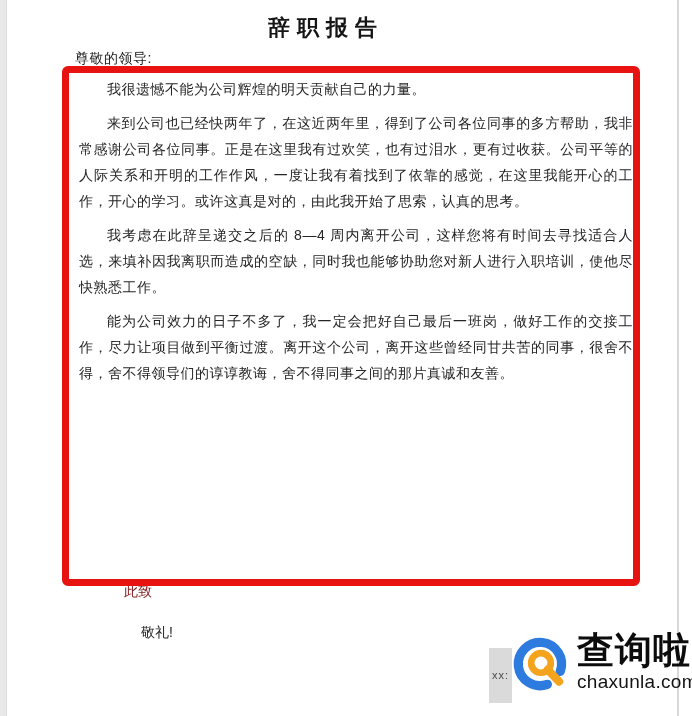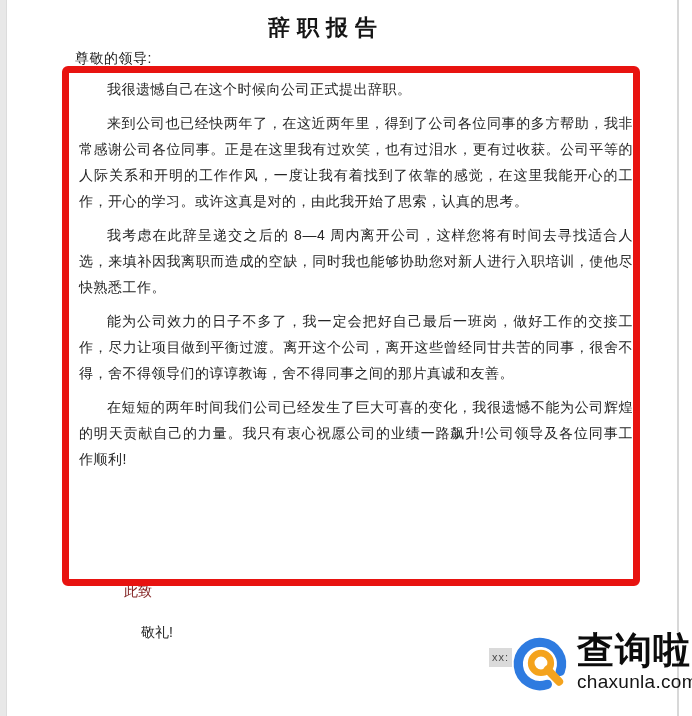--- a/index.html
+++ b/index.html
@@ -40,21 +40,21 @@
     position:absolute;left:124px;top:583px;z-index:1;
     font-size:14px;color:#7f1d1d;
   }
   .closing-jingli{
     position:absolute;left:141px;top:612px;z-index:1;
     font-size:14px;color:#252525;margin-top:12px;
   }
   .sig-chip{
     position:absolute;left:489px;top:648px;z-index:4;
     background:#dadada;color:#4a4a4a;font-size:11px;line-height:1;
-    padding:4px 3px;letter-spacing:1px;
+    padding:22px 3px;letter-spacing:1px;
   }
   .watermark{
     position:absolute;left:511px;top:630px;z-index:5;
     display:flex;align-items:flex-start;
   }
   .wm-icon{display:block;}
   .wm-text{margin-left:4px;}
   .wm-brand{
     font-family:"Liberation Serif","DejaVu Serif",serif;
     font-size:37px;font-weight:bold;color:#0c0c0c;line-height:42px;
@@ -73,25 +73,24 @@
   <div class="edge-left"></div>
   <div class="edge-right"></div>
 
   <h1 class="doc-title">辞职报告</h1>
 
   <div class="salutation">尊敬的领导:</div>
 
   <div class="red-box"></div>
 
   <div class="doc-body">
-    <p>我很遗憾自己在这个时候向公司正式提出辞职。</p>
+    <p>我很遗憾不能为公司辉煌的明天贡献自己的力量。</p>
     <p>来到公司也已经快两年了，在这近两年里，得到了公司各位同事的多方帮助，我非常感谢公司各位同事。正是在这里我有过欢笑，也有过泪水，更有过收获。公司平等的人际关系和开明的工作作风，一度让我有着找到了依靠的感觉，在这里我能开心的工作，开心的学习。或许这真是对的，由此我开始了思索，认真的思考。</p>
     <p>我考虑在此辞呈递交之后的 8—4 周内离开公司，这样您将有时间去寻找适合人选，来填补因我离职而造成的空缺，同时我也能够协助您对新人进行入职培训，使他尽快熟悉工作。</p>
     <p>能为公司效力的日子不多了，我一定会把好自己最后一班岗，做好工作的交接工作，尽力让项目做到平衡过渡。离开这个公司，离开这些曾经同甘共苦的同事，很舍不得，舍不得领导们的谆谆教诲，舍不得同事之间的那片真诚和友善。</p>
-    <p>在短短的两年时间我们公司已经发生了巨大可喜的变化，我很遗憾不能为公司辉煌的明天贡献自己的力量。我只有衷心祝愿公司的业绩一路飙升!公司领导及各位同事工作顺利!</p>
   </div>
 
   <div class="closing-cizhi">此致</div>
   <div class="closing-jingli">敬礼!</div>
 
   <div class="sig-chip">xx:</div>
 
   <div class="watermark">
     <svg class="wm-icon" width="62" height="68" viewBox="0 0 60 66" xmlns="http://www.w3.org/2000/svg">
       <path d="M 35.2 52.7 A 21 21 0 1 1 47.7 40.2" fill="none" stroke="#2e7be0" stroke-width="9" stroke-linecap="round"></path>

